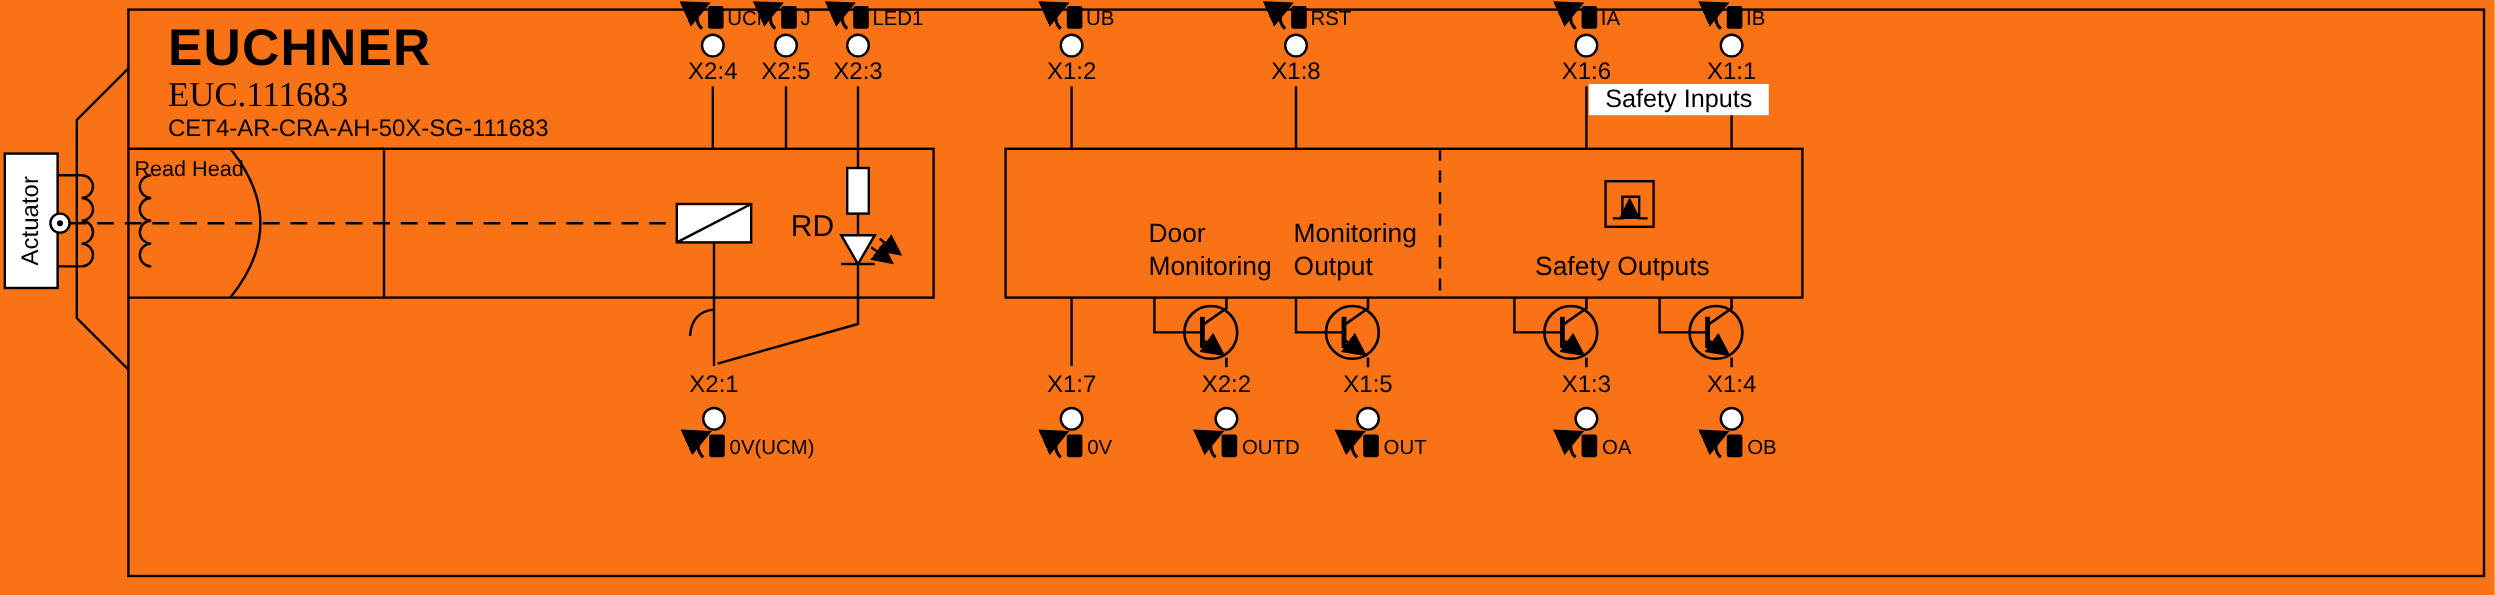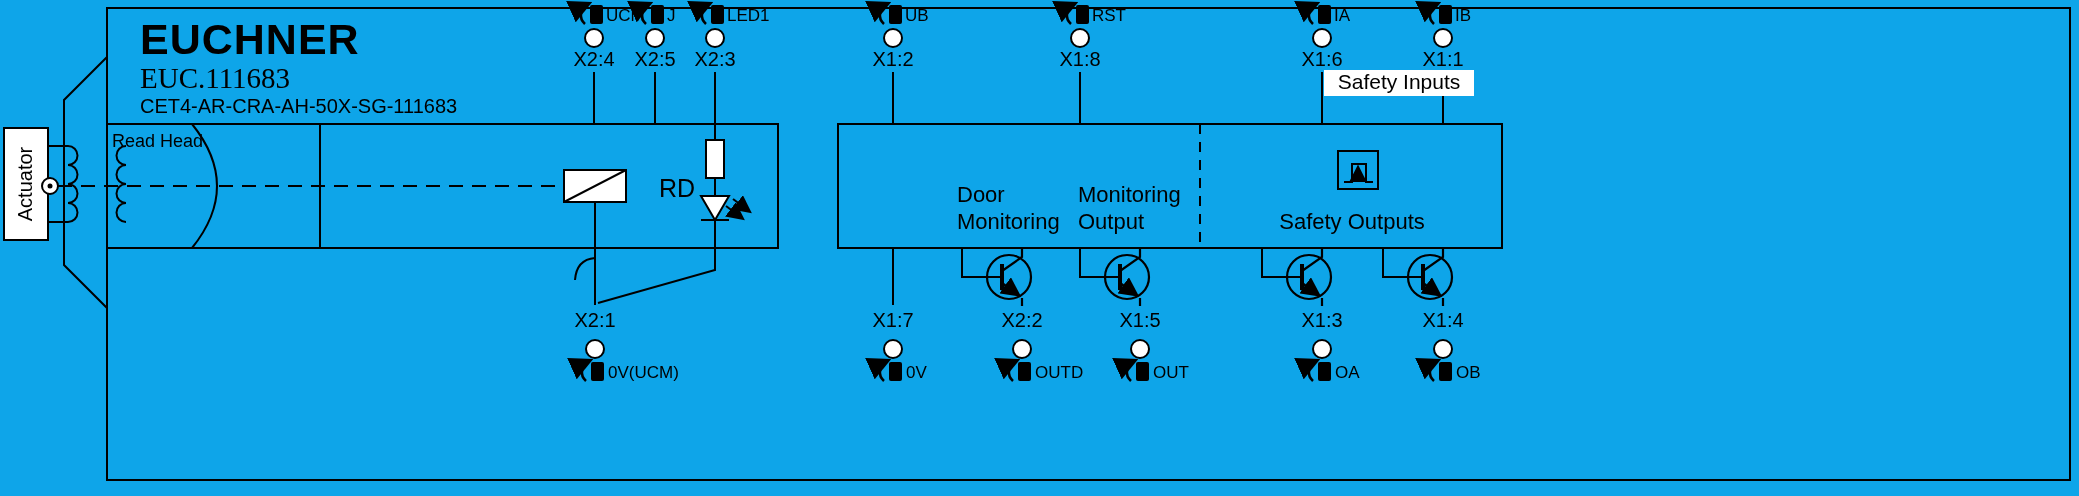--- a/index.html
+++ b/index.html
@@ -1,16 +1,16 @@
 <!DOCTYPE html>
 <html><head>
 <meta charset="utf-8">
 <style>
   html,body{margin:0;padding:0;background:#ffffff;}
-  .stage{position:relative;width:2079px;height:496px;background:#0ea5e9;overflow:hidden;}
+  .stage{position:relative;width:2079px;height:496px;background:#f97316;overflow:hidden;}
   svg{position:absolute;left:0;top:0;font-family:"Liberation Sans",sans-serif;}
   text{fill:#000;stroke:none;}
   .des{font-size:20px;text-anchor:middle;}
   .sig{font-size:17px;text-anchor:start;}
   .lbl{font-size:22px;text-anchor:start;}
   .mid{text-anchor:middle;}
   .logo{font-size:43px;font-weight:bold;letter-spacing:1px;}
   .order{font-family:"Liberation Serif",serif;font-size:29px;}
   .type{font-size:20px;}
   .rd{font-size:25px;}

